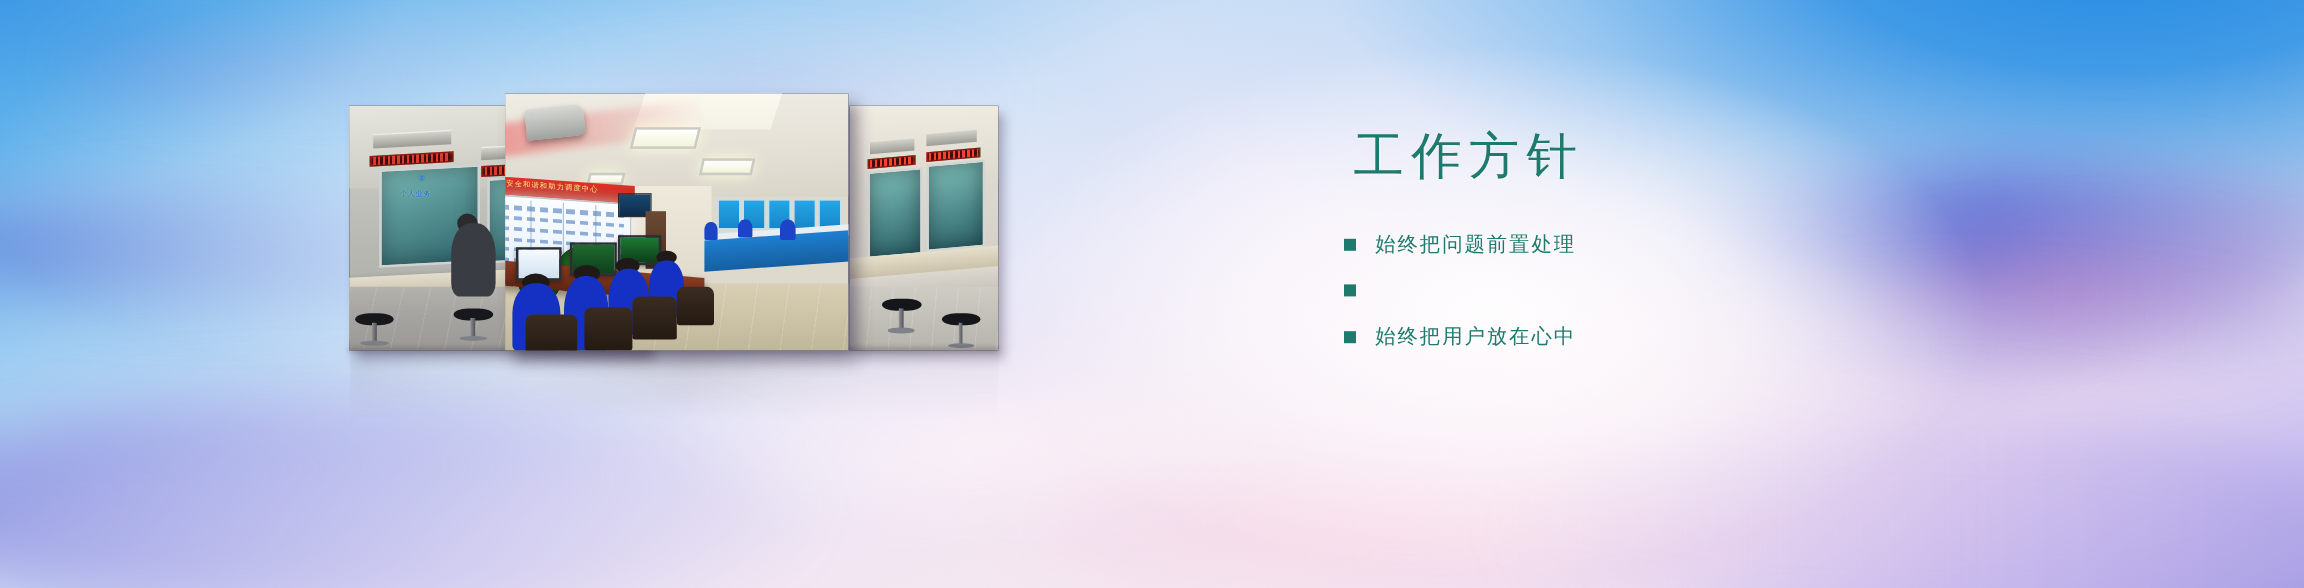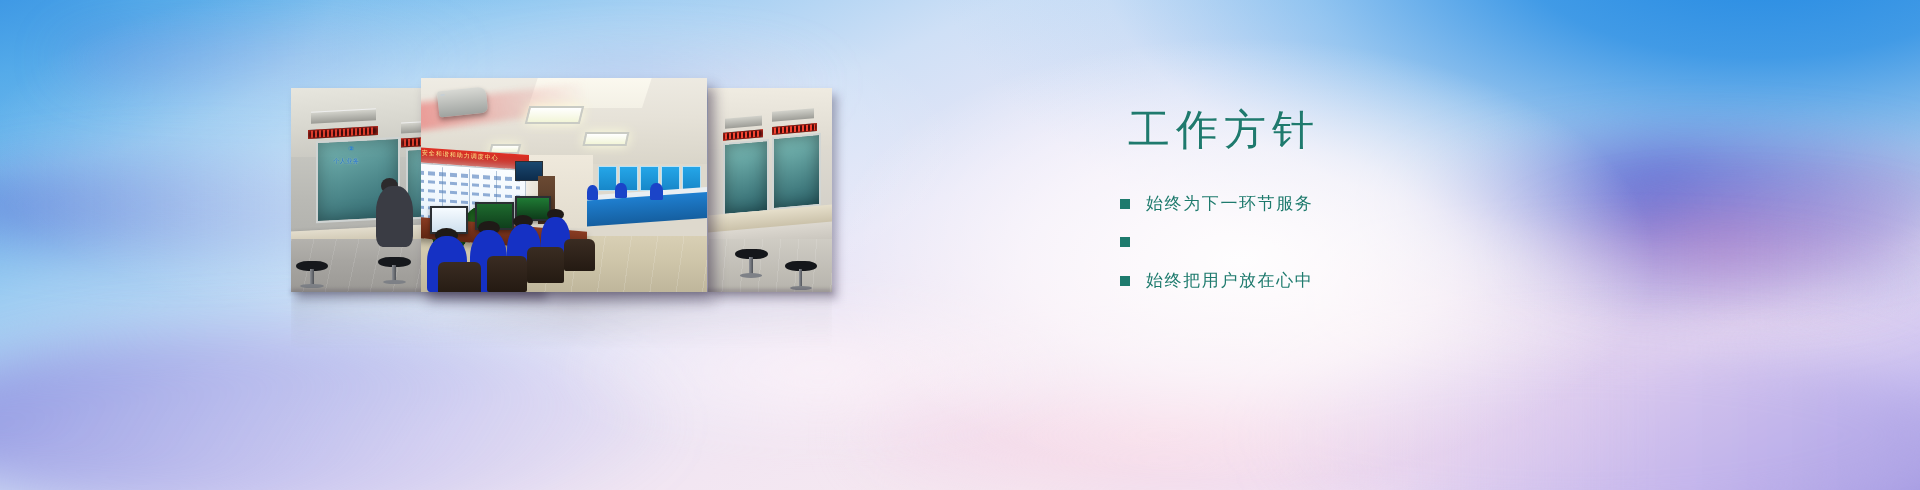--- a/index.html
+++ b/index.html
@@ -481,21 +481,21 @@
   <div class="shadow-strip"></div>
   <div class="reflection">
     <div class="rf"></div>
   </div>
 
   <div class="content">
     <h1 class="title">工作方针</h1>
     <ul class="bullets">
       <li>
         <span class="marker"></span>
-        <span>始终为下一环节服务</span>
+        <span>始终把问题前置处理</span>
       </li>
       <li>
         <span class="marker"></span>
       </li>
       <li>
         <span class="marker"></span>
         <span>始终把用户放在心中</span>
       </li>
     </ul>
   </div>

